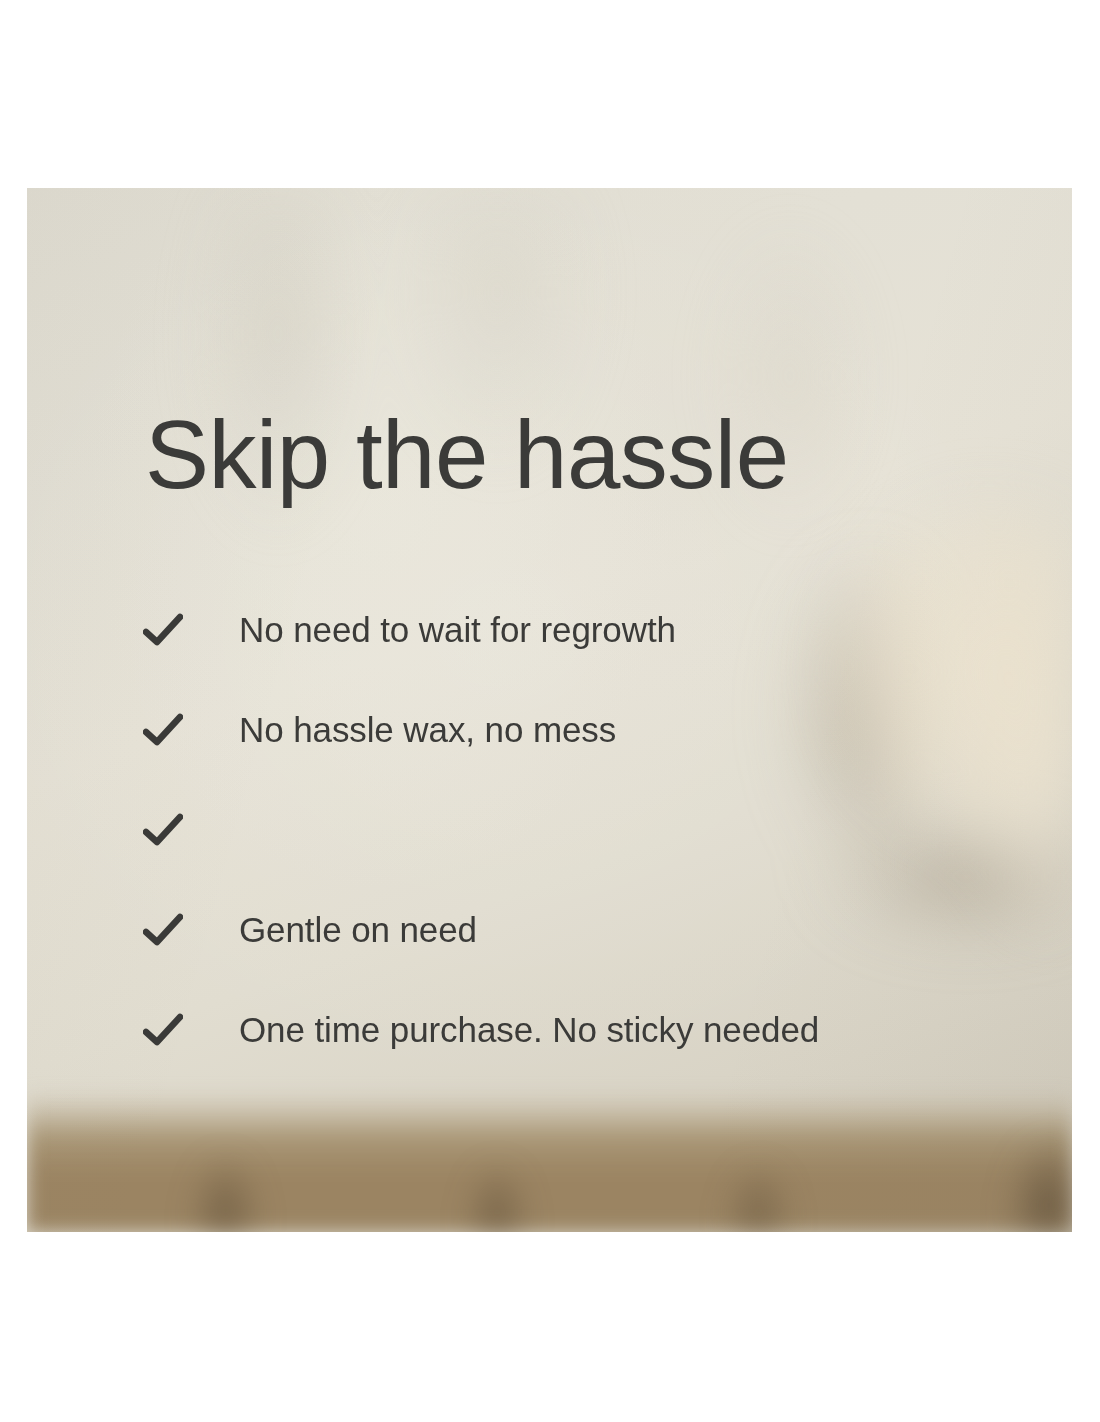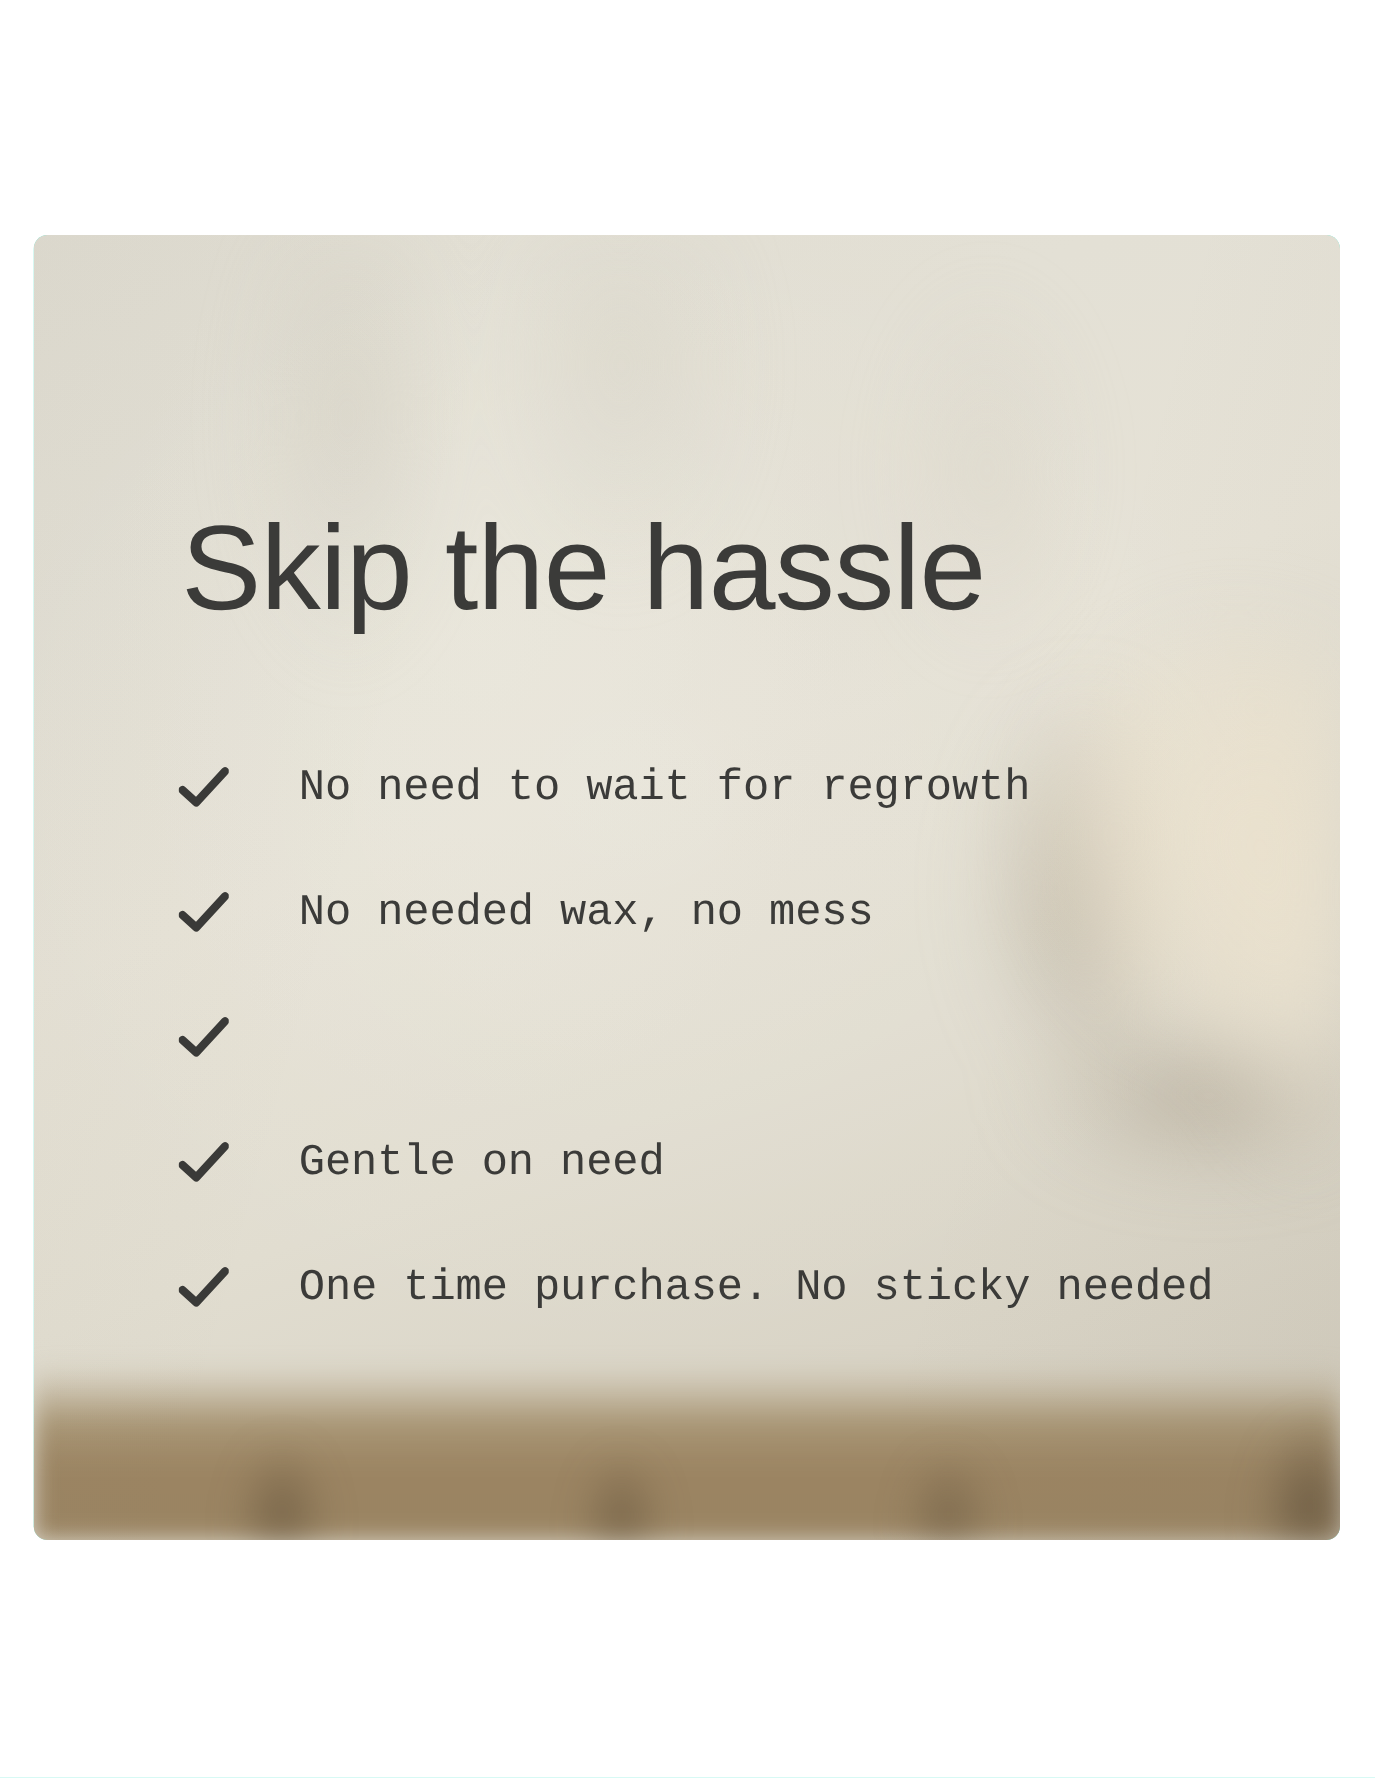--- a/index.html
+++ b/index.html
@@ -18,22 +18,21 @@
   }
 
   
   #promo-panel {
     position: absolute;
     left: 27px;
     top: 188px;
     width: 1045px;
     height: 1044px;
     overflow: hidden;
-    background: #5eead4;
-    border-radius: 11px;
+    background: #f9a8d4;
   }
 
   
   .bg-layer {
     position: absolute;
     inset: 0;
     pointer-events: none;
   }
 
   
@@ -164,21 +163,20 @@
   }
 
   #benefit-list {
     position: absolute;
     left: 116px;
     top: 392px;
     width: 880px;
     margin: 0;
     padding: 0;
     list-style: none;
-    font-family: Liberation Mono, monospace;
   }
 
   .benefit-item {
     display: flex;
     align-items: center;
     height: 100px;
   }
 
   .benefit-check {
     width: 96px;
@@ -231,21 +229,21 @@
         </span>
         <span class="benefit-label">No need to wait for regrowth</span>
       </li>
 
       <li class="benefit-item">
         <span class="benefit-check">
           <svg viewBox="0 0 40 34" aria-hidden="true">
             <path d="M3 19 L14 29 L37 4" fill="none" stroke="currentColor" stroke-width="6.5" stroke-linecap="round" stroke-linejoin="round"></path>
           </svg>
         </span>
-        <span class="benefit-label">No needed wax, no mess</span>
+        <span class="benefit-label">No hassle wax, no mess</span>
       </li>
 
       <li class="benefit-item">
         <span class="benefit-check">
           <svg viewBox="0 0 40 34" aria-hidden="true">
             <path d="M3 19 L14 29 L37 4" fill="none" stroke="currentColor" stroke-width="6.5" stroke-linecap="round" stroke-linejoin="round"></path>
           </svg>
         </span>
       </li>
 

